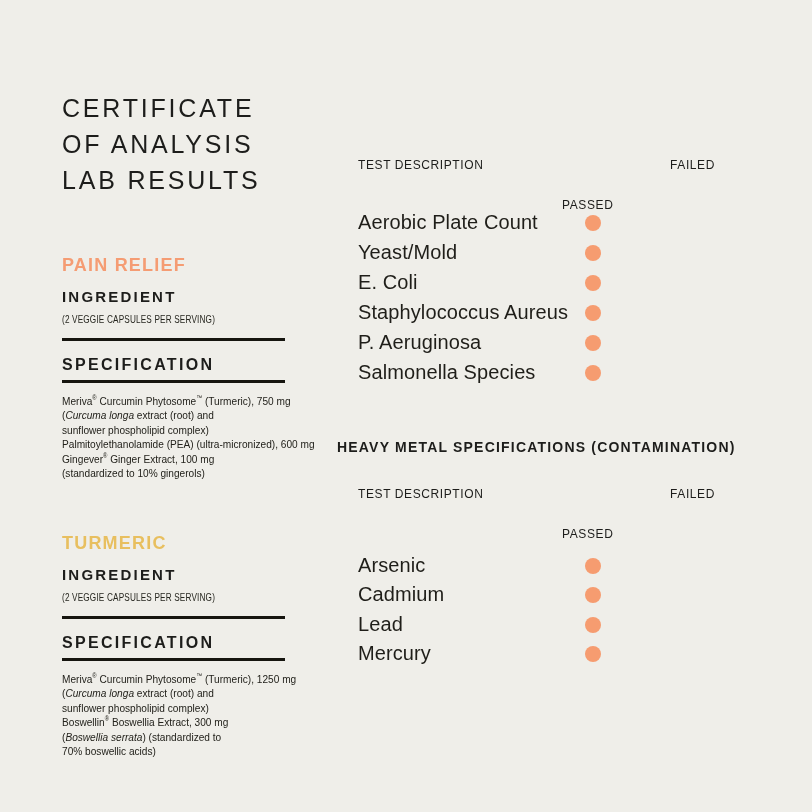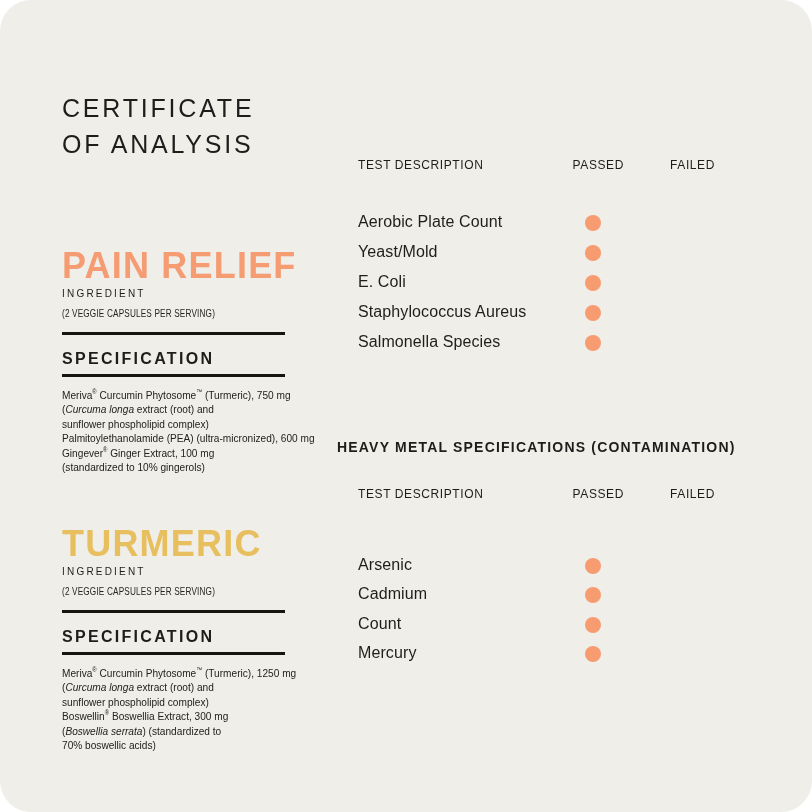--- a/index.html
+++ b/index.html
@@ -10,22 +10,22 @@
     --dot-color:#F69C70;
   }
   
   .main-title {
     position:absolute; left:62px; top:90px;
     font-size:25px; letter-spacing:2.8px; line-height:36px; font-weight:400;
   }
   .section { position:absolute; left:62px; width:260px; }
   .sec-pain { top:252px; }
   .sec-turmeric { top:530px; }
-  .section-name { margin:0; font-size:36px; line-height:27px; letter-spacing:1.2px; font-weight:700; }
-  .ingredient-label { margin-top:9px; font-size:10px; font-weight:400; letter-spacing:2.2px; }
+  .section-name { margin:0; font-size:18px; line-height:27px; letter-spacing:1.2px; font-weight:700; }
+  .ingredient-label { margin-top:9px; font-size:15px; font-weight:700; letter-spacing:2.2px; }
   .serving-note {
     margin-top:9px; font-size:10px; letter-spacing:0.2px; white-space:nowrap;
     transform:scaleX(0.82); transform-origin:left center; color:#26261F;
   }
   .rule { margin-top:13px; width:223px; height:3px; background:#16150F; }
   .spec-label { margin-top:15px; font-size:16px; font-weight:700; letter-spacing:2.3px; }
   .rule-2 { margin-top:6px; }
   .spec-text {
     margin-top:11px; font-size:11px; line-height:14.4px; color:#23221C;
     transform:scaleX(0.92); transform-origin:left top; white-space:nowrap;
@@ -38,48 +38,49 @@
     position:absolute; left:0; font-size:14px; font-weight:700;
     letter-spacing:1.2px; line-height:18.5px;
   }
   .t1-title { top:91px; }
   .t2-title { top:438px; }
   .thead { position:absolute; left:0; width:470px; height:18px; }
   .t1-head { top:158px; }
   .t2-head { top:487px; }
   .thead span { position:absolute; font-size:12px; font-weight:400; letter-spacing:0.6px; white-space:nowrap; }
   .col-test   { left:21px; }
-  .col-passed { left:225px; width:62px; text-align:right; }
+  .col-passed { left:225px; width:62px; text-align:left;margin-top:40px; }
   .col-failed { left:328px; width:55px; text-align:center; }
   .rows { position:absolute; left:0; width:470px; }
   .t1-rows { top:207px; }
   .t2-rows { top:550px;text-align:right; }
   .t1-rows .trow { height:30px; }
   .t2-rows .trow { height:29.5px; }
   .trow { position:relative; }
   .tname {
     position:absolute; left:21px; top:50%; transform:translateY(-50%);
-    font-size:16px; letter-spacing:0.1px; color:#1F1E19; white-space:nowrap;
+    font-size:20px; letter-spacing:0.1px; color:#1F1E19; white-space:nowrap;
   }
   .tcell { position:absolute; top:50%; transform:translateY(-50%); }
   .tcell.passed { left:225px; width:62px; text-align:center; }
   .tcell.failed { left:340px; width:55px; text-align:center; }
   .dot {
     display:inline-block; width:16px; height:16px; border-radius:50%;
     background:var(--dot-color); vertical-align:middle;
   }
 </style>
 </head>
 <body>
 
-<div class="page" style="background: rgb(239, 238, 233); color: rgb(29, 29, 27); border-radius: 31px; --dot-color: #F69C70;">
+<div class="page" style="background: rgb(239, 238, 233); color: rgb(29, 29, 27); --dot-color: #F69C70;">
 
   <div class="main-title">
     <div>CERTIFICATE</div>
     <div>OF ANALYSIS</div>
+    <div>LAB RESULTS</div>
   </div>
 
   <div class="section sec-pain">
     <h2 class="section-name" style="color: rgb(245, 156, 115);">PAIN RELIEF</h2>
     <div class="ingredient-label">INGREDIENT</div>
     <div class="serving-note">(2 VEGGIE CAPSULES PER SERVING)</div>
     <div class="rule"></div>
     <div class="spec-label">SPECIFICATION</div>
     <div class="rule rule-2"></div>
     <div class="spec-text">
@@ -131,20 +132,25 @@
           <span class="tname">E. Coli</span>
           <span class="tcell passed"><i class="dot"></i></span>
           <span class="tcell failed"></span>
         </div>
         <div class="trow">
           <span class="tname">Staphylococcus Aureus</span>
           <span class="tcell passed"><i class="dot"></i></span>
           <span class="tcell failed"></span>
         </div>
         <div class="trow">
+          <span class="tname">P. Aeruginosa</span>
+          <span class="tcell passed"><i class="dot"></i></span>
+          <span class="tcell failed"></span>
+        </div>
+        <div class="trow">
           <span class="tname">Salmonella Species</span>
           <span class="tcell passed"><i class="dot"></i></span>
           <span class="tcell failed"></span>
         </div>
       </div>
 
     <div class="table-title t2-title">
         <div>HEAVY METAL SPECIFICATIONS (CONTAMINATION)</div>
       </div>
     <div class="thead t2-head">
@@ -157,21 +163,21 @@
           <span class="tname">Arsenic</span>
           <span class="tcell passed"><i class="dot"></i></span>
           <span class="tcell failed"></span>
         </div>
         <div class="trow">
           <span class="tname">Cadmium</span>
           <span class="tcell passed"><i class="dot"></i></span>
           <span class="tcell failed"></span>
         </div>
         <div class="trow">
-          <span class="tname">Count</span>
+          <span class="tname">Lead</span>
           <span class="tcell passed"><i class="dot"></i></span>
           <span class="tcell failed"></span>
         </div>
         <div class="trow">
           <span class="tname">Mercury</span>
           <span class="tcell passed"><i class="dot"></i></span>
           <span class="tcell failed"></span>
         </div>
       </div>
 

